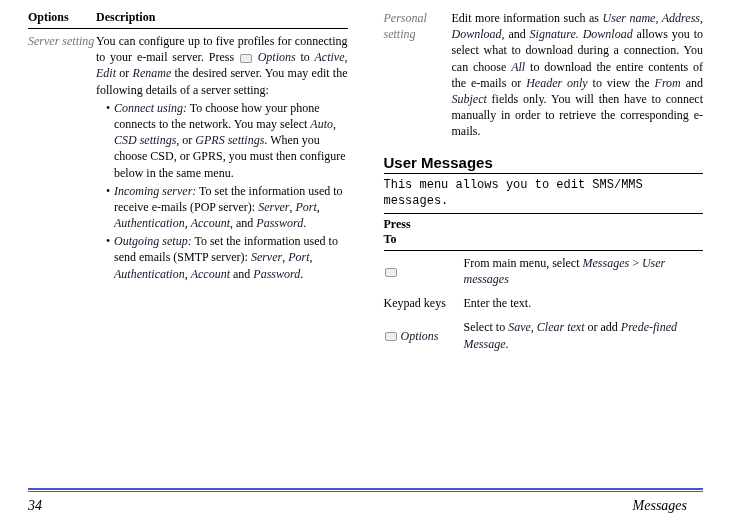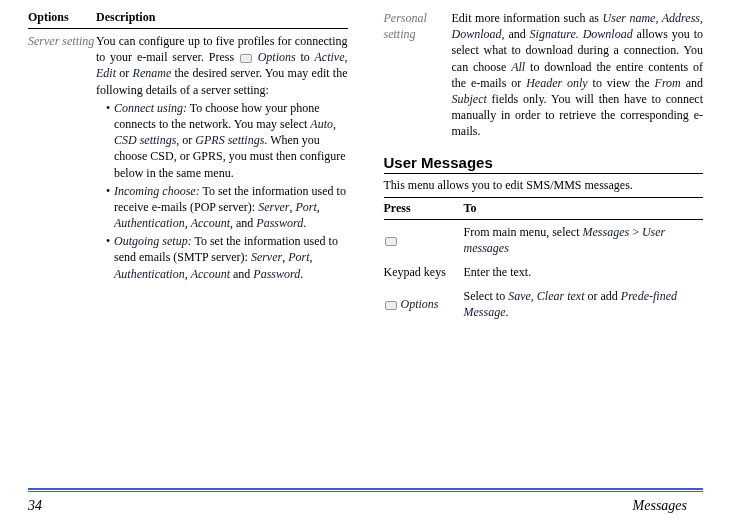--- a/index.html
+++ b/index.html
@@ -81,27 +81,29 @@
     font-family: Arial, Helvetica, sans-serif;
     font-weight: bold;
     font-size: 15px;
     margin: 14px 0 2px 0;
   }
   .subdesc {
     border-top: 0.5px solid #000;
     padding-top: 3px;
     padding-bottom: 4px;
     line-height: 1.35;
+    font-family: Liberation Mono, monospace;
   }
   .press-header-row {
     display: flex;
     border-top: 1px solid #000;
     border-bottom: 0.5px solid #000;
     font-weight: bold;
     padding: 3px 0;
+    flex-direction: column;
   }
   .press-col1 { width: 80px; flex-shrink: 0; }
   .press-col2 { flex: 1; }
   .press-row {
     display: flex;
     padding: 4px 0;
     align-items: center;
     line-height: 1.35;
   }
   .footer {
@@ -139,21 +141,21 @@
     <div class="row">
       <div class="label">Server setting</div>
       <div class="desc">
         <span>You can configure up to five profiles for connecting to your e-mail server. Press </span><span class="icon-box"></span>
         <span class="hl">Options</span><span> to </span><span class="hl">Active</span><span>, </span><span class="hl">Edit</span><span> or </span><span class="hl">Rename</span><span> the desired server. You may edit the following details of a server setting:</span>
         <ul class="bullets">
           <li>
             <span class="hl">Connect using:</span><span> To choose how your phone connects to the network. You may select </span><span class="hl">Auto</span><span>, </span><span class="hl">CSD settings</span><span>, or </span><span class="hl">GPRS settings</span><span>. When you choose CSD, or GPRS, you must then configure below in the same menu.</span>
           </li>
           <li>
-            <span class="hl">Incoming choose:</span><span> To set the information used to receive e-mails (POP server): </span><span class="hl">Server</span><span>, </span><span class="hl">Port</span><span>, </span><span class="hl">Authentication</span><span>, </span><span class="hl">Account</span><span>, and </span><span class="hl">Password</span><span>.</span>
+            <span class="hl">Incoming server:</span><span> To set the information used to receive e-mails (POP server): </span><span class="hl">Server</span><span>, </span><span class="hl">Port</span><span>, </span><span class="hl">Authentication</span><span>, </span><span class="hl">Account</span><span>, and </span><span class="hl">Password</span><span>.</span>
           </li>
           <li>
             <span class="hl">Outgoing setup:</span><span> To set the information used to send emails (SMTP server): </span><span class="hl">Server</span><span>, </span><span class="hl">Port</span><span>, </span><span class="hl">Authentication</span><span>, </span><span class="hl">Account</span><span> and </span><span class="hl">Password</span><span>.</span>
           </li>
         </ul>
       </div>
     </div>
   </div>
 
   <div class="col">

